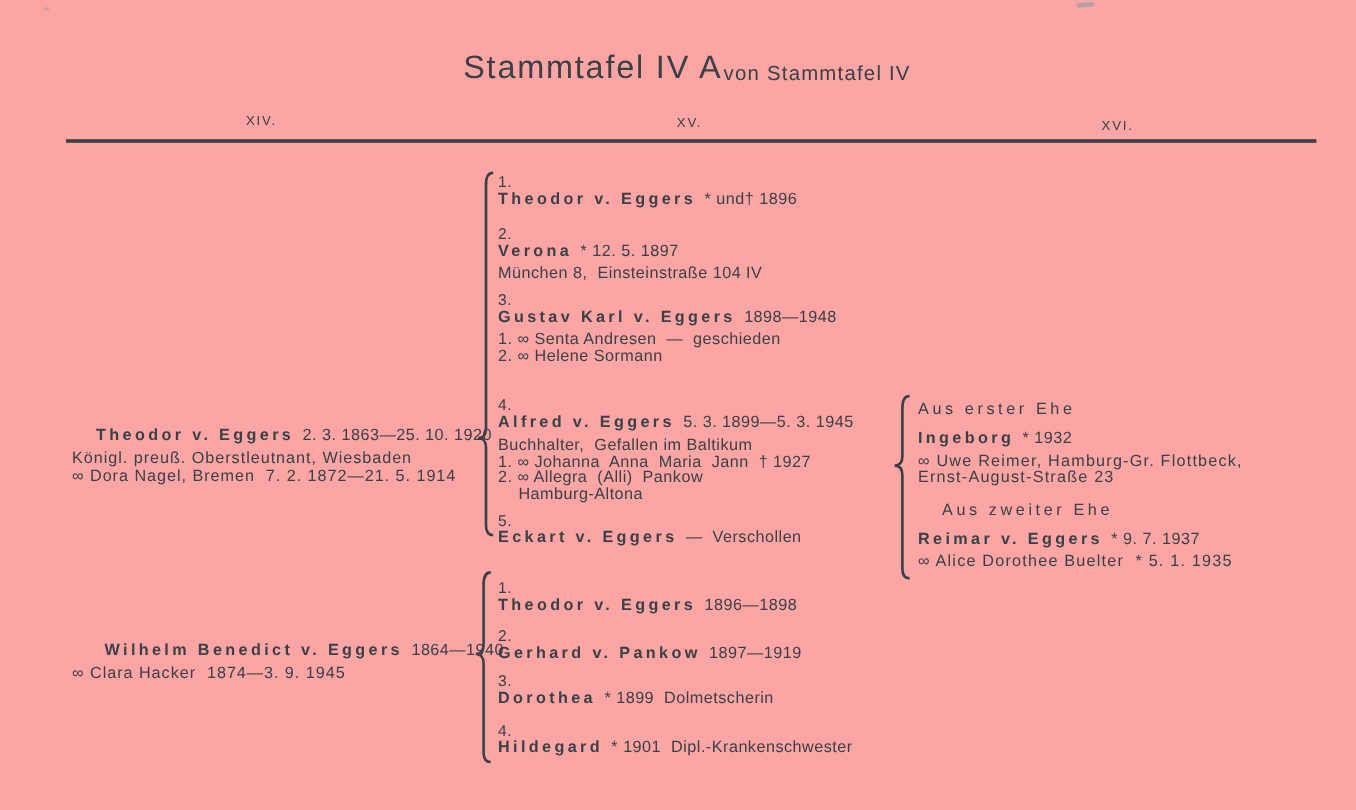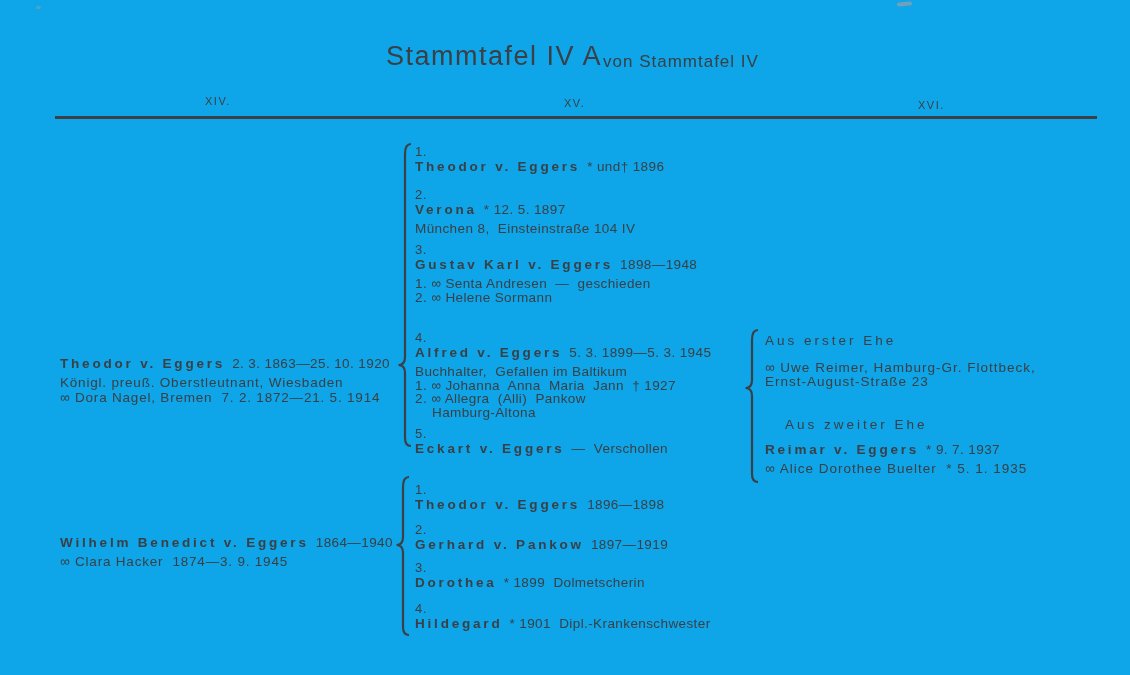--- a/index.html
+++ b/index.html
@@ -1,33 +1,33 @@
 <!DOCTYPE html>
 <html><head>
 <meta charset="utf-8">
 <style>
   html,body{margin:0;padding:0;background:#d9d9d6;}
   .page{
     position:relative;
     width:1130px;height:675px;
-    background:#0ea5e9;
+    background:#fca5a5;
     font-family:"Liberation Sans", sans-serif;
     color:#3a4045;
     overflow:hidden;
     margin:0 auto;
   }
   .abs{position:absolute;}
   
   .title{font-size:27px;letter-spacing:1.5px;font-weight:400;white-space:pre;}
   .subtitle{font-size:17px;letter-spacing:1px;font-weight:400;white-space:pre;}
   
   .colhead{font-size:11px;letter-spacing:1.5px;white-space:pre;}
   .rule{height:3px;background:#3a4045;}
   
-  .parent .name-line{line-height:17px;white-space:pre;}
+  .parent .name-line{line-height:17px;white-space:pre;text-align:right;}
   .parent .detail{font-size:13.5px;line-height:14.5px;letter-spacing:0.8px;white-space:pre;}
   .parent .detail.first{margin-top:4px;}
   
   .person .num{font-size:13px;line-height:13px;letter-spacing:0.5px;white-space:pre;}
   .person .name-line{line-height:16px;white-space:pre;}
   .person .detail{font-size:13.5px;line-height:13.5px;letter-spacing:0.4px;white-space:pre;}
   .person .detail.first{margin-top:4px;}
   .person .detail.indent{padding-left:17px;}
   .name{font-weight:bold;font-size:13.5px;letter-spacing:2.8px;}
   .dates{font-size:13.5px;letter-spacing:0.4px;margin-left:7px;white-space:pre;}
@@ -123,20 +123,21 @@
   </div>
 
   <div class="abs person" style="left:415px;top:602px;width:350px;">
     <div class="num">4.</div>
     <div class="name-line"><span class="name">Hildegard</span><span class="dates">* 1901  Dipl.-Krankenschwester</span></div>
   </div>
 
   <div class="abs ehe-heading" style="left:765px;top:334px;">Aus erster Ehe</div>
 
   <div class="abs person xvi" style="left:765px;top:357px;width:360px;">
+    <div class="name-line"><span class="name">Ingeborg</span><span class="dates">* 1932</span></div>
     <div class="detail first">∞ Uwe Reimer, Hamburg-Gr. Flottbeck,</div>
     <div class="detail">Ernst-August-Straße 23</div>
   </div>
 
   <div class="abs ehe-heading" style="left:765px;top:418px;margin-left:20px;">Aus zweiter Ehe</div>
 
   <div class="abs person xvi" style="left:765px;top:441px;width:360px;">
     <div class="name-line"><span class="name">Reimar v. Eggers</span><span class="dates">* 9. 7. 1937</span></div>
     <div class="detail first">∞ Alice Dorothee Buelter  * 5. 1. 1935</div>
   </div>

